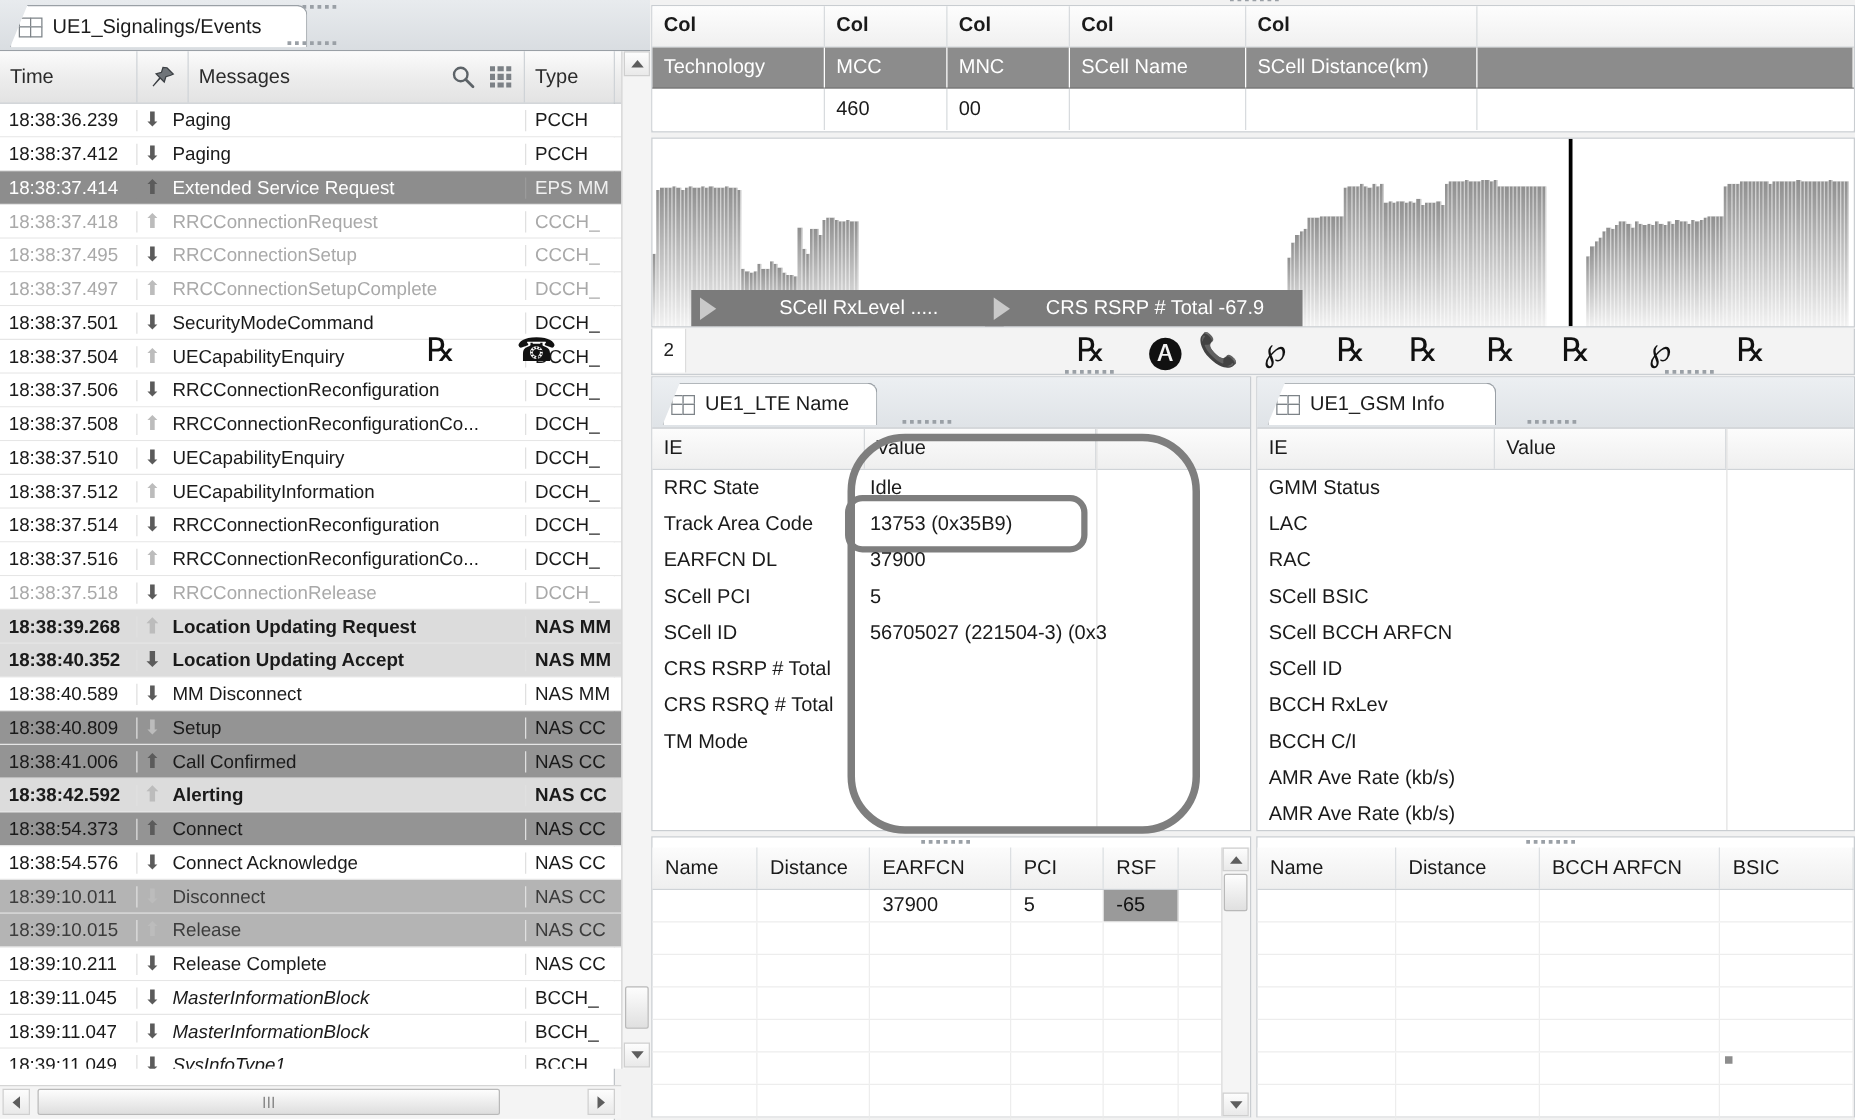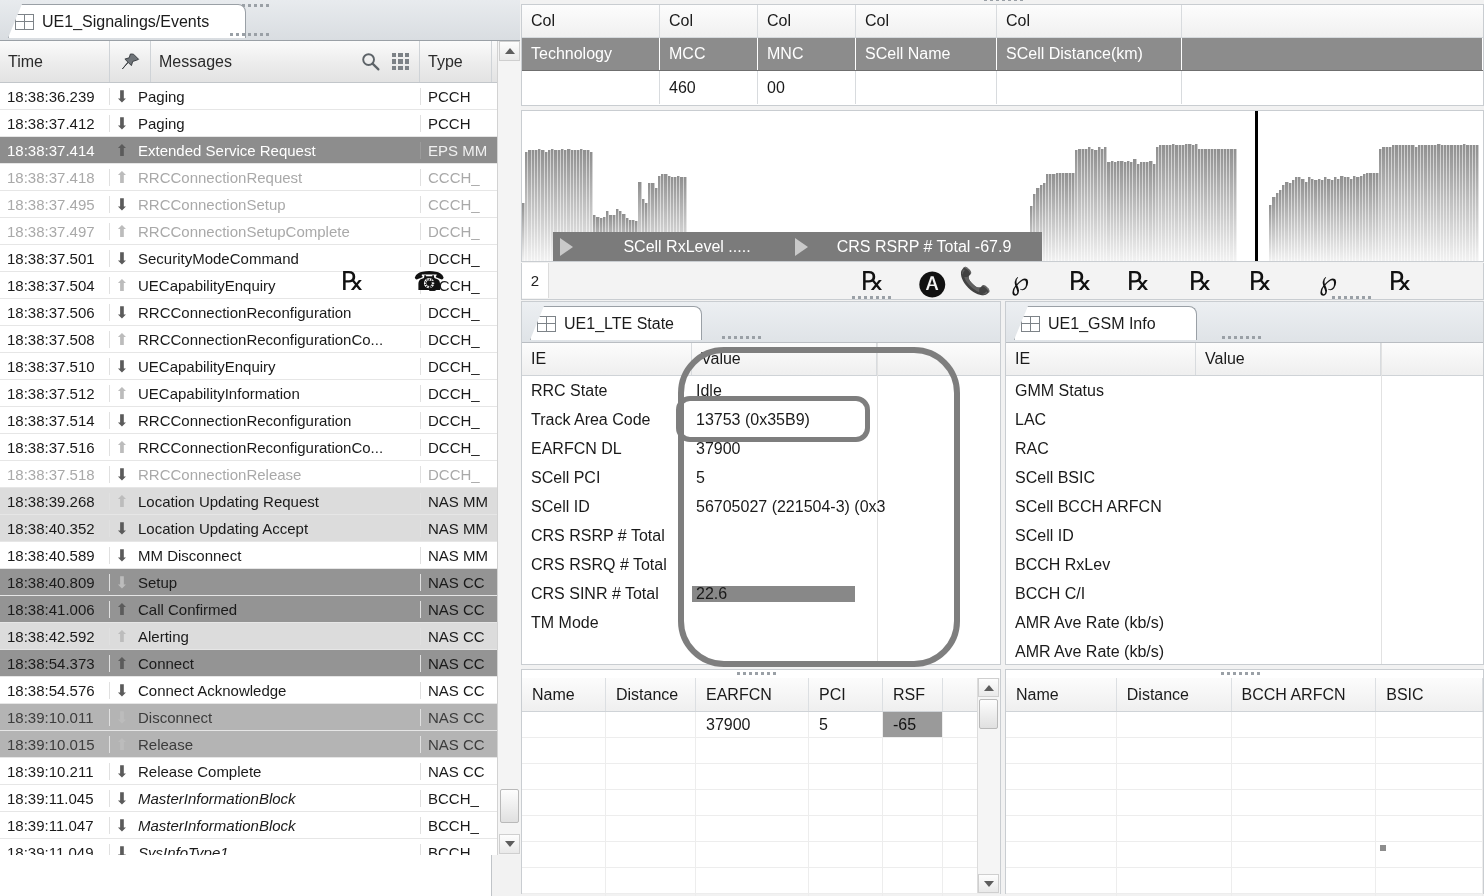--- a/index.html
+++ b/index.html
@@ -76,21 +76,21 @@
   .row .c-arrow{width:24px;text-align:center;box-sizing:border-box;}
   .row .c-msg{width:286px;box-sizing:border-box;padding-left:4px;white-space:nowrap;
        overflow:hidden;text-overflow:ellipsis;}
   .row .c-type{width:80px;box-sizing:border-box;padding-left:7px;
        border-left:1px solid #e0e0e0;white-space:nowrap;overflow:hidden;}
   .row.sel{background:#8d8d8d;color:#ffffff;}
   .row.sel .c-time{border-right-color:#8d8d8d;}
   .row.sel .c-type{border-left-color:#9b9b9b;color:#f0f0f0;}
   .row.hi-dark{background:#949494;color:#1a1a1a;}
   .row.hi-mid{background:#b4b4b4;color:#3c3c3c;}
-  .row.hi-light{background:#dcdcdc;}
+  .row.hi-light{background:#dcdcdc;font-weight:bold;}
   .row.dim{color:#a9a9a9;}
   .row.ital .c-msg{font-style:italic;}
   .arrow{display:inline-block;font-size:16px;line-height:1;}
   .arrow.dn{color:#5b5b5b;}
   .arrow.up{color:#5b5b5b;}
   .arrow.dim{color:#bcbcbc;}
 
   
   #left-vscroll{position:absolute;left:497px;top:41px;width:23px;height:814px;
       background:#f4f4f4;border-left:1px solid #d2d2d2;}
@@ -103,21 +103,21 @@
   #left-hscroll{position:absolute;left:0;top:868px;width:497px;height:26px;background:#f4f4f4;border-top:1px solid #d5d5d5;}
   .hsb-btn{position:absolute;top:2px;width:22px;height:21px;
       background:linear-gradient(to bottom,#fdfdfd,#e9e9e9);border:1px solid #cfcfcf;box-sizing:border-box;}
   .hsb-thumb{position:absolute;left:30px;top:2px;width:370px;height:21px;
       background:linear-gradient(to bottom,#fdfdfd,#dedede);border:1px solid #b9b9b9;box-sizing:border-box;border-radius:2px;
       display:flex;align-items:center;justify-content:center;color:#8a8a8a;font-size:13px;}
 
   
   #coltable{left:521px;top:4px;width:963px;height:102px;background:#fff;border:1px solid #c9cdd1;}
   .coltable-row{display:flex;height:33px;align-items:center;box-sizing:border-box;}
-  .coltable-row.hdr{background:linear-gradient(to bottom,#fdfdfd,#f0f0f0);border-bottom:1px solid #d6dadd;}
+  .coltable-row.hdr{background:linear-gradient(to bottom,#fdfdfd,#f0f0f0);border-bottom:1px solid #d6dadd;font-weight:bold;}
   .coltable-row.labels{background:#8c8c8c;color:#ffffff;border-bottom:1px solid #6f6f6f;}
   .coltable-row.vals{background:#ffffff;}
   .ct-cell{height:100%;display:flex;align-items:center;padding-left:9px;box-sizing:border-box;
       border-right:1px solid #d8dbde;font-size:16px;white-space:nowrap;overflow:hidden;}
   .coltable-row.labels .ct-cell{border-right:1px solid #ffffff;}
   .ct-w0{width:138px;}
   .ct-w1{width:98px;}
   .ct-w2{width:98px;}
   .ct-w3{width:141px;}
   .ct-w4{width:185px;}
@@ -435,20 +435,29 @@
     <div id="left-vscroll">
       <div class="sb-btn" style="top:0;">
         <span class="sb-arrow" style="border-left:5px solid transparent;border-right:5px solid transparent;border-bottom:6px solid #5d5d5d;"></span>
       </div>
       <div class="sb-thumb" style="top:748px;height:34px;"></div>
       <div class="sb-btn" style="top:793px;">
         <span class="sb-arrow" style="border-left:5px solid transparent;border-right:5px solid transparent;border-top:6px solid #5d5d5d;"></span>
       </div>
     </div>
 
+    <div id="left-hscroll">
+      <div class="hsb-btn" style="left:2px;">
+        <span class="sb-arrow" style="border-top:5px solid transparent;border-bottom:5px solid transparent;border-right:6px solid #5d5d5d;"></span>
+      </div>
+      <div class="hsb-thumb">III</div>
+      <div class="hsb-btn" style="left:470px;">
+        <span class="sb-arrow" style="border-top:5px solid transparent;border-bottom:5px solid transparent;border-left:6px solid #5d5d5d;"></span>
+      </div>
+    </div>
   </div>
 
   <div class="panel" id="coltable">
     <div class="dots" style="left:462px;top:-9px;">
       <i style="left:0"></i>
         <i style="left:6px"></i>
         <i style="left:12px"></i>
         <i style="left:18px"></i>
         <i style="left:24px"></i>
         <i style="left:30px"></i>
@@ -828,21 +837,21 @@
 
   <div class="panel" id="lte-panel">
     <div class="tabstrip">
       <div class="tab" style="width:172px;">
         <span class="gridicon">
           <div class="g1"></div>
             <div class="g2"></div>
             <div class="g3"></div>
             <div class="g4"></div>
         </span>
-        <span class="tabtext">UE1_LTE State</span>
+        <span class="tabtext">UE1_LTE Name</span>
       </div>
       <div class="dots" style="left:200px;top:32px;">
         <i style="left:0"></i>
           <i style="left:6px"></i>
           <i style="left:12px"></i>
           <i style="left:18px"></i>
           <i style="left:24px"></i>
           <i style="left:30px"></i>
           <i style="left:36px"></i>
       </div>
@@ -872,24 +881,20 @@
         </div>
         <div class="ie-row">
           <div class="ie-k" style="width:170px">SCell ID</div>
           <div class="ie-v"><span class="valtxt">56705027 (221504-3) (0x3</span></div>
         </div>
         <div class="ie-row">
           <div class="ie-k" style="width:170px">CRS RSRP # Total</div>
         </div>
         <div class="ie-row">
           <div class="ie-k" style="width:170px">CRS RSRQ # Total</div>
-        </div>
-        <div class="ie-row">
-          <div class="ie-k" style="width:170px">CRS SINR # Total</div>
-          <div class="ie-v"><span class="valbar" style="width:163px;background:#888888;"></span><span class="valtxt">22.6</span></div>
         </div>
         <div class="ie-row">
           <div class="ie-k" style="width:170px">TM Mode</div>
           <div class="ie-v"><span class="valtxt"></span></div>
         </div>
       </div>
   </div>
 
   <div class="panel" id="gsm-panel">
     <div class="tabstrip">

